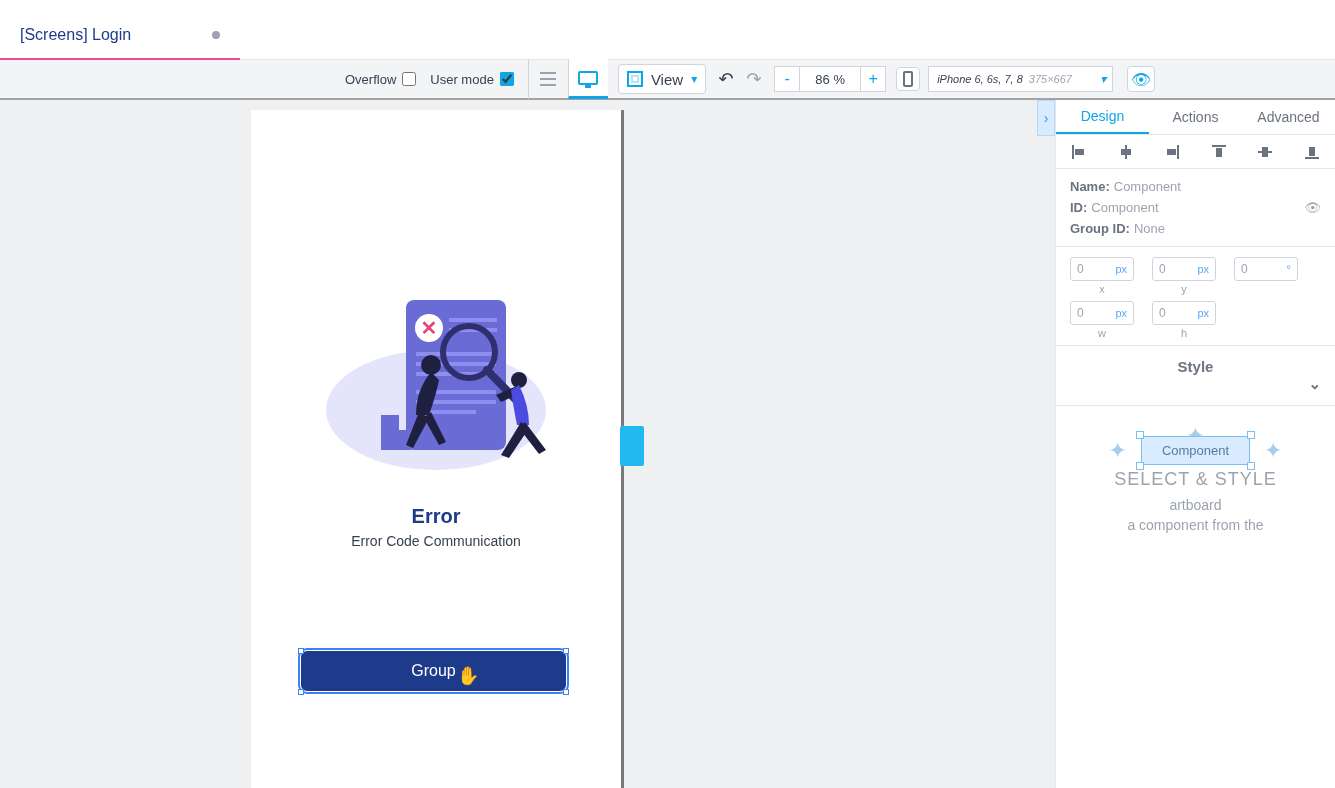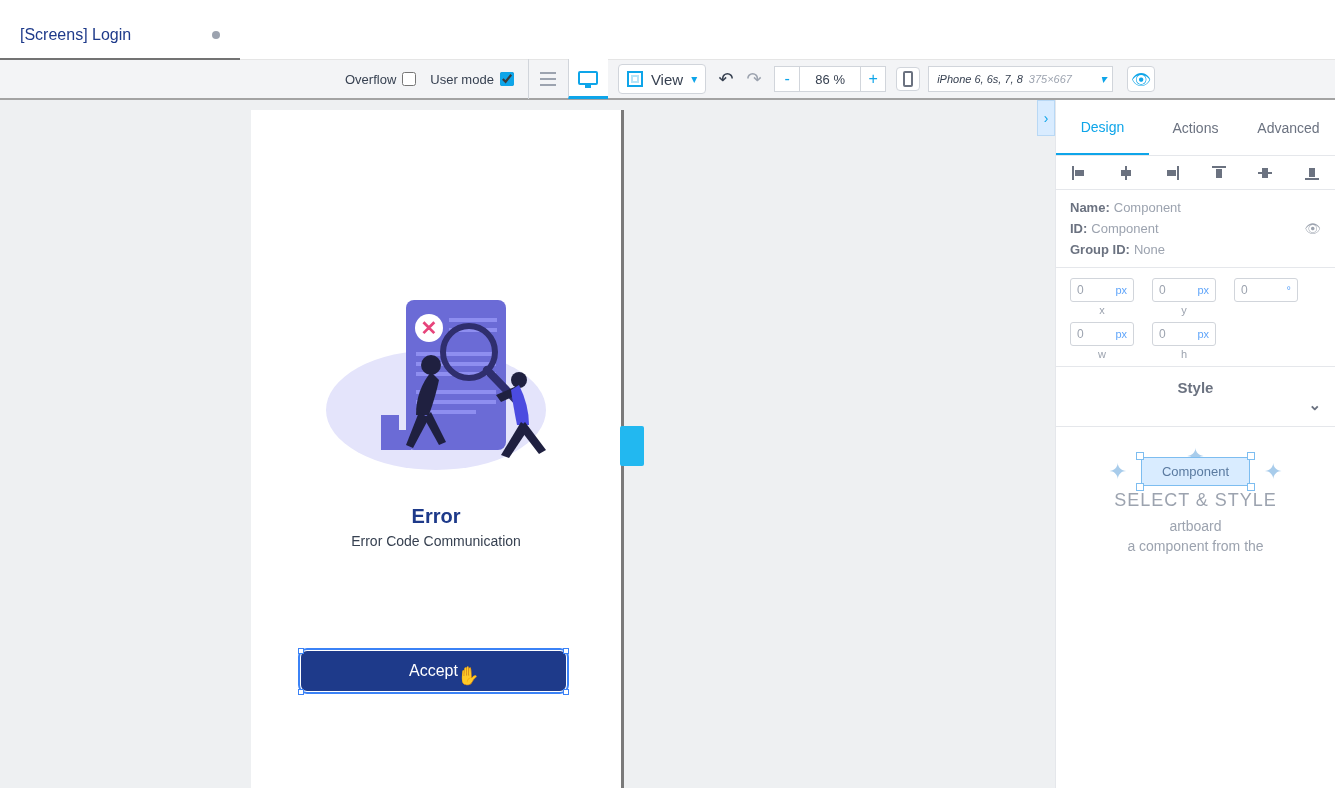--- a/index.html
+++ b/index.html
@@ -1,20 +1,20 @@
 <!DOCTYPE html>
 <html><head>
 <meta charset="utf-8">
 <style>
   * { box-sizing: border-box; margin: 0; padding: 0; font-family: "Segoe UI", Arial, sans-serif; }
   html, body { width: 1335px; height: 788px; overflow: hidden; background: #fff; }
 
   
   .tabstrip { position: absolute; top: 0; left: 0; right: 0; height: 60px; border-bottom: 1px solid #e5e5e5; }
-  .tab { position: absolute; left: 0; top: 12px; width: 240px; height: 48px; border-bottom: 2px solid #737373; display:flex; align-items:center; padding:0 20px; }
+  .tab { position: absolute; left: 0; top: 12px; width: 240px; height: 48px; border-bottom: 2px solid #ec4899; display:flex; align-items:center; padding:0 20px; }
   .tab-title { color:#1e3a8a; font-size:16px; font-weight:500; flex:1; }
   .tab-dot { width:8px; height:8px; border-radius:50%; background:#9ca3af; }
 
   
   .toolbar { position:absolute; top:60px; left:0; right:0; height:40px; border-bottom:2px solid #a3a3a3; background:#f3f4f6; display:flex; align-items:center; }
   .toolbar-spacer { flex:0 0 345px; }
   .tb-label { font-size:13px; color:#374151; margin-right:6px; }
   .tb-check { width:14px; height:14px; margin-right:14px; accent-color:#0ea5e9; }
   .tb-btn { width:40px; height:40px; display:flex; align-items:center; justify-content:center; border-left:1px solid #d1d5db; cursor:pointer; }
   .tb-btn.active { background:#fff; border-bottom:3px solid #0ea5e9; }
@@ -40,21 +40,21 @@
   .err-title { position:absolute; top:395px; left:0; right:0; text-align:center; color:#1e3a8a; font-size:20px; font-weight:700; }
   .err-sub { position:absolute; top:423px; left:0; right:0; text-align:center; color:#374151; font-size:14px; }
   .accept-btn { position:absolute; left:50px; top:541px; width:265px; height:40px; background:#1e3a8a; color:#fff; font-size:16px; border:none; border-radius:6px; outline:2px solid #3b82f6; outline-offset:1px; cursor:pointer; }
   .sel-handle { position:absolute; width:6px; height:6px; background:#fff; border:1px solid #3b82f6; }
   .cursor { position:absolute; left:457px; top:565px; font-size:18px; pointer-events:none; }
   .float-handle { position:absolute; left:620px; top:326px; width:24px; height:40px; background:#22b8f0; border-radius:2px; }
 
   
   .panel-toggle { position:absolute; top:100px; right:280px; width:18px; height:36px; background:#d9ecff; border:1px solid #b8d8f5; display:flex; align-items:center; justify-content:center; color:#0ea5e9; font-size:14px; cursor:pointer; }
   .rpanel { position:absolute; top:100px; right:0; bottom:0; width:280px; background:#fff; border-left:1px solid #e5e7eb; font-size:13px; color:#6b7280; }
-  .rtabs { display:flex; height:56px; border-bottom:1px solid #e5e7eb; }
+  .rtabs { display:flex; height:35px; border-bottom:1px solid #e5e7eb; }
   .rtab { flex:1; display:flex; align-items:center; justify-content:center; font-size:14px; color:#6b7280; cursor:pointer; }
   .rtab.active { color:#0ea5e9; border-bottom:2px solid #0ea5e9; }
   .align-row { display:flex; height:34px; border-bottom:1px solid #e5e7eb; }
   .align-btn { flex:1; display:flex; align-items:center; justify-content:center; cursor:pointer; color:#6b7280; }
   .info { padding:10px 14px 4px; border-bottom:1px solid #e5e7eb; }
   .info-row { display:flex; align-items:center; margin-bottom:6px; }
   .info-label { color:#6b7280; font-weight:700; margin-right:4px; }
   .info-val { color:#9ca3af; }
   .eye2 { margin-left:auto; color:#9ca3af; cursor:pointer; }
   .dims { padding:10px 14px 6px; border-bottom:1px solid #e5e7eb; }
@@ -167,21 +167,21 @@
 
         <circle cx="198" cy="90" r="8" fill="#1f2040"></circle>
         <path d="M198 95 L175 105 L180 112 L200 103" fill="#1f2040"></path>
         <path d="M198 95 Q208 115 208 135 L196 135 Q192 115 190 100" fill="#4b4be0"></path>
         <path d="M200 132 L180 165 L188 168 L208 138" fill="#1f2040"></path>
         <path d="M204 132 L225 160 L218 164 L198 138" fill="#1f2040"></path>
       </svg>
     </div>
     <div class="err-title">Error</div>
     <div class="err-sub">Error Code Communication</div>
-    <button class="accept-btn">Accept</button>
+    <button class="accept-btn">Group</button>
     <div class="sel-handle" style="left:47px; top:538px;"></div>
     <div class="sel-handle" style="left:312px; top:538px;"></div>
     <div class="sel-handle" style="left:47px; top:579px;"></div>
     <div class="sel-handle" style="left:312px; top:579px;"></div>
   </div>
   <div class="float-handle"></div>
   <div class="cursor">✋</div>
 </div>
 
 <div class="panel-toggle">

